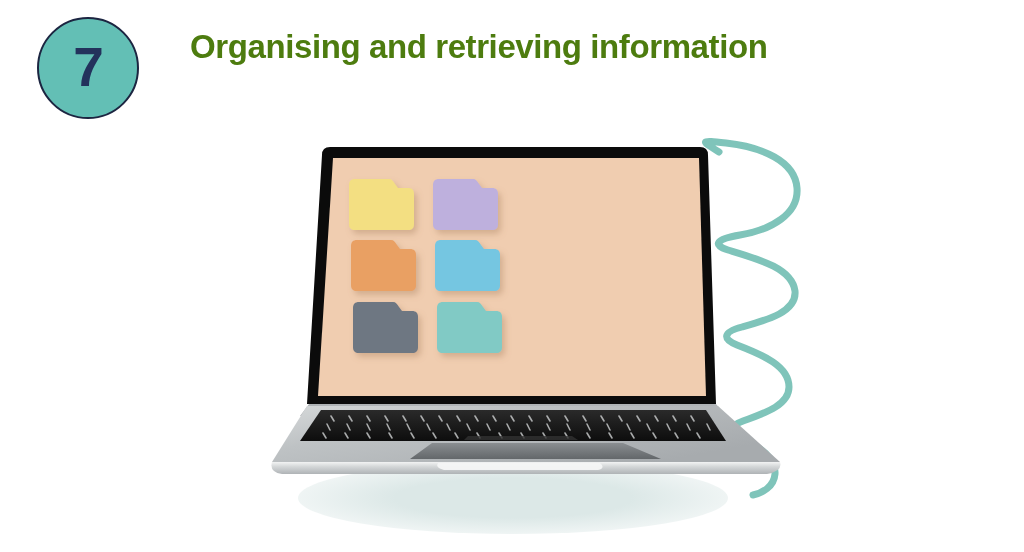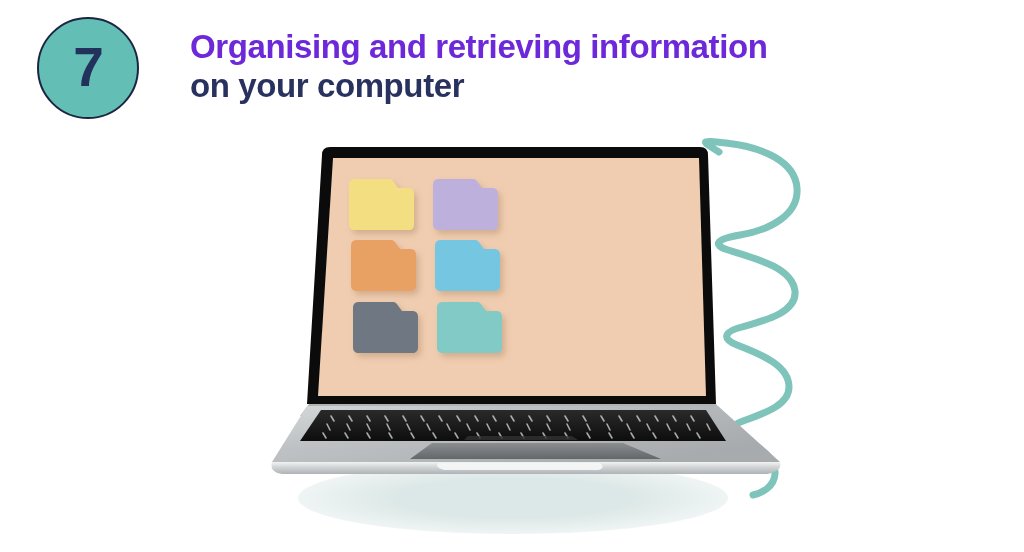--- a/index.html
+++ b/index.html
@@ -85,22 +85,21 @@
 
 <div id="page" style="background: rgb(255, 255, 255);">
 
   <div id="header">
 
     <div id="step-badge" style="background: rgb(99, 191, 181); border-color: rgb(28, 37, 65);">
       <span id="step-number" data-bind="header.badge.number" style="color: rgb(35, 50, 92);">7</span>
     </div>
 
     <div id="title-block">
-      <div class="title-line" data-bind="header.title_line_1" style="color: #6d28d9;">Organising and retrieving information</div>
-      <div class="title-line" data-bind="header.title_line_2" style="color: rgb(41, 50, 94);">on your computer</div>
+      <div class="title-line" data-bind="header.title_line_1" style="color: #4d7c0f;">Organising and retrieving information</div>
     </div>
 
   </div>
 
   <div id="illustration">
     <svg width="1024" height="552" viewBox="0 0 1024 552" xmlns="http://www.w3.org/2000/svg">
       <defs>
         <linearGradient id="gradBody" x1="0" y1="0" x2="0" y2="1">
           <stop offset="0%" stop-color="#CFD2D4"></stop>
           <stop offset="45%" stop-color="#B4B8BA"></stop>

